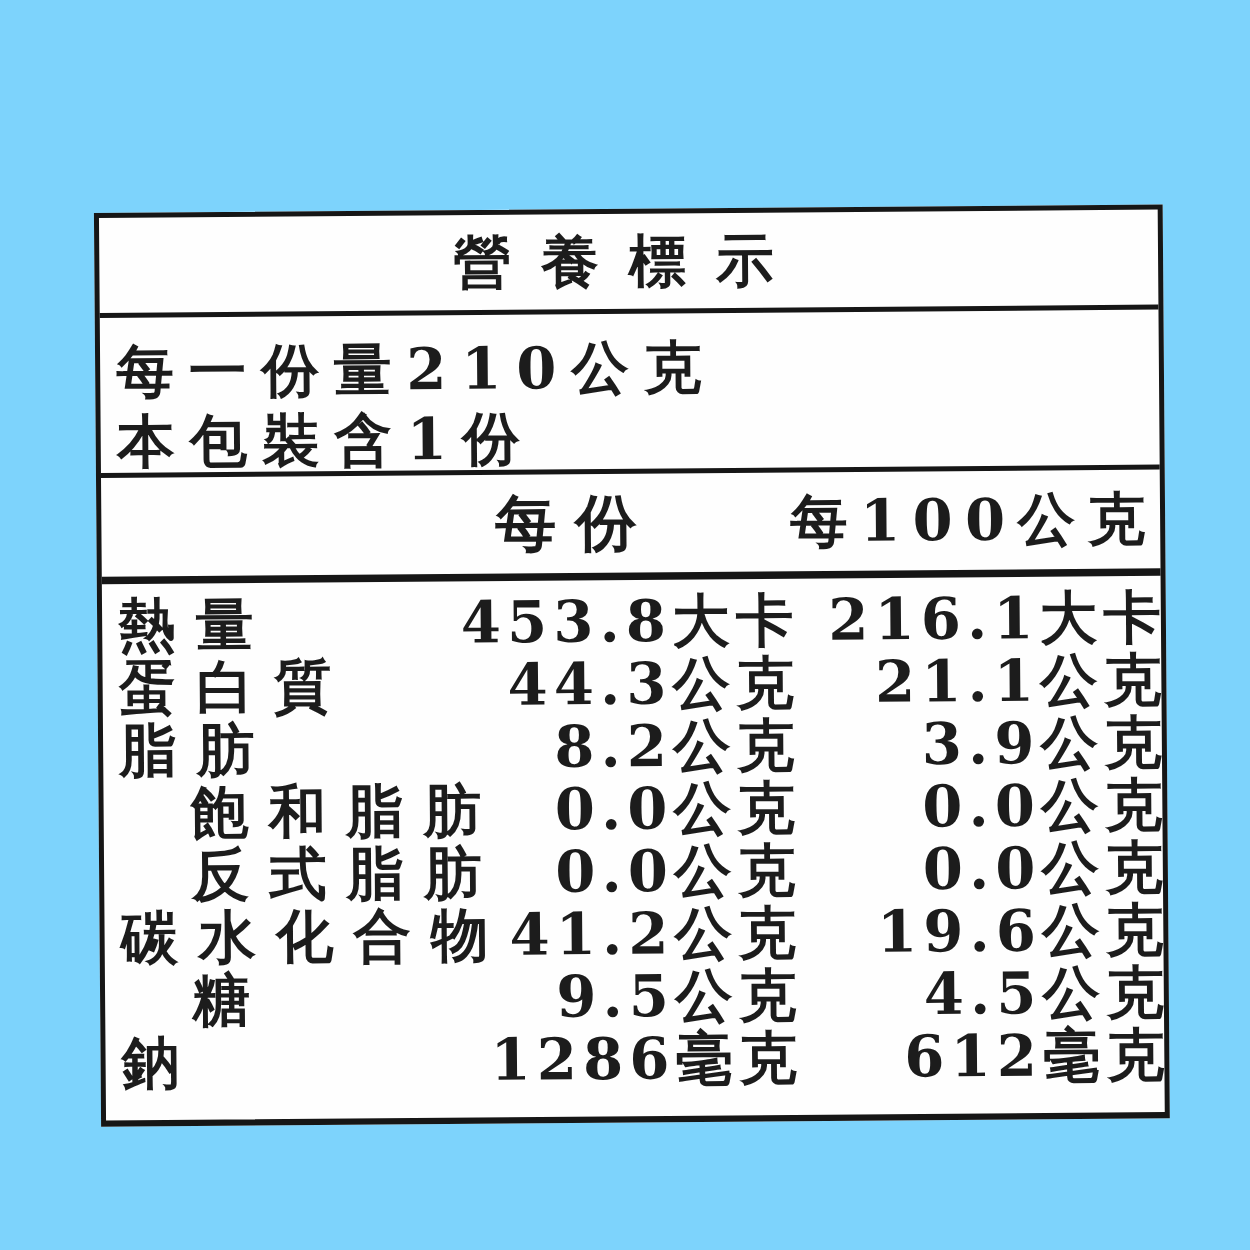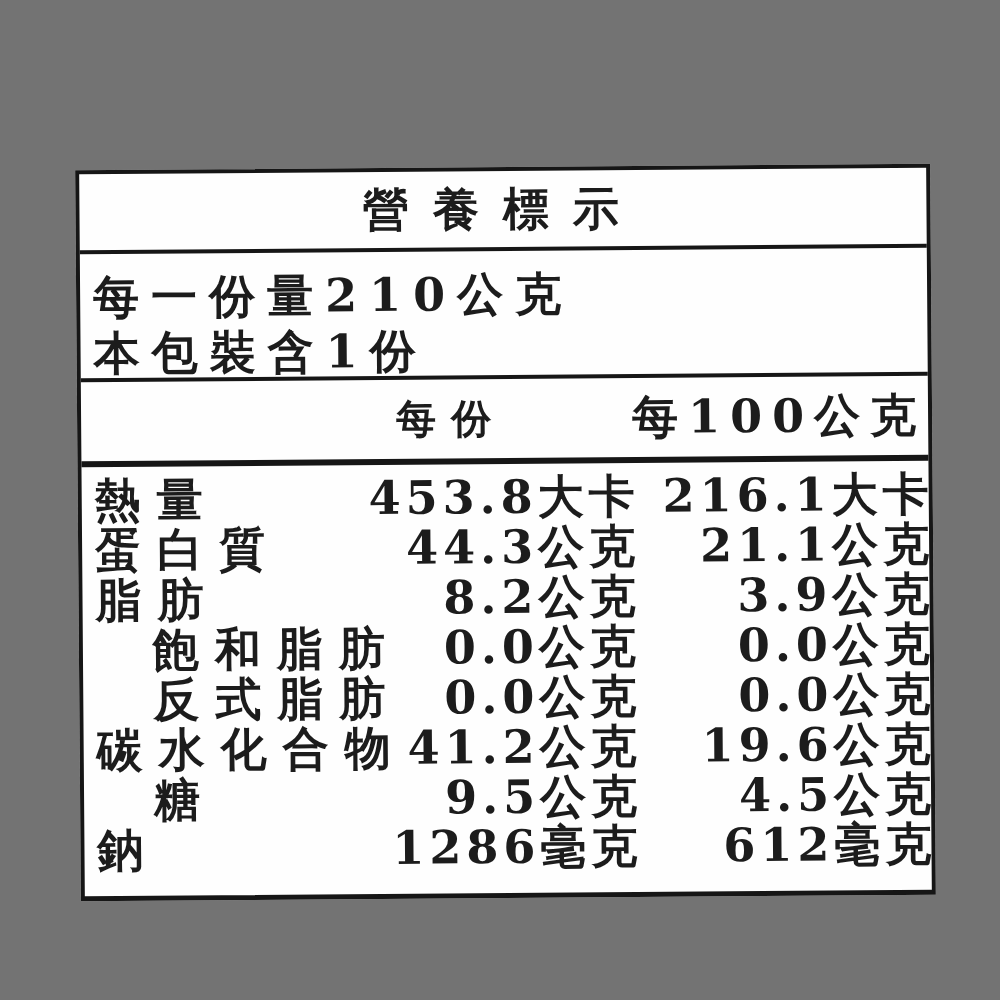--- a/index.html
+++ b/index.html
@@ -9,21 +9,21 @@
     height: 1000px;
     background: #ffffff;
     overflow: hidden;
     font-family: "DejaVu Serif", "Liberation Serif", serif;
   }
 
   .scan-page {
     position: relative;
     width: 1000px;
     height: 1000px;
-    background: #737373;
+    background: #7dd3fc;
   }
 
   .label-box {
     position: absolute;
     left: 78px;
     top: 167px;
     width: 855px;
     height: 731px;
     border: 4px solid #161616;
     border-bottom-width: 5px;
@@ -69,21 +69,21 @@
   }
 
   
   .sec-headers {
     height: 85px;
     border-bottom: 6px solid #161616;
     display: flex;
     align-items: center;
   }
   .col-head-1 {
-    font-size: 40px;
+    font-size: 49px;
     letter-spacing: 15px;
     margin-left: 315px;
     white-space: nowrap;
   }
   .col-head-2 {
     font-size: 46px;
     letter-spacing: 10px;
     margin-left: auto;
     margin-right: 2px;
     white-space: nowrap;

